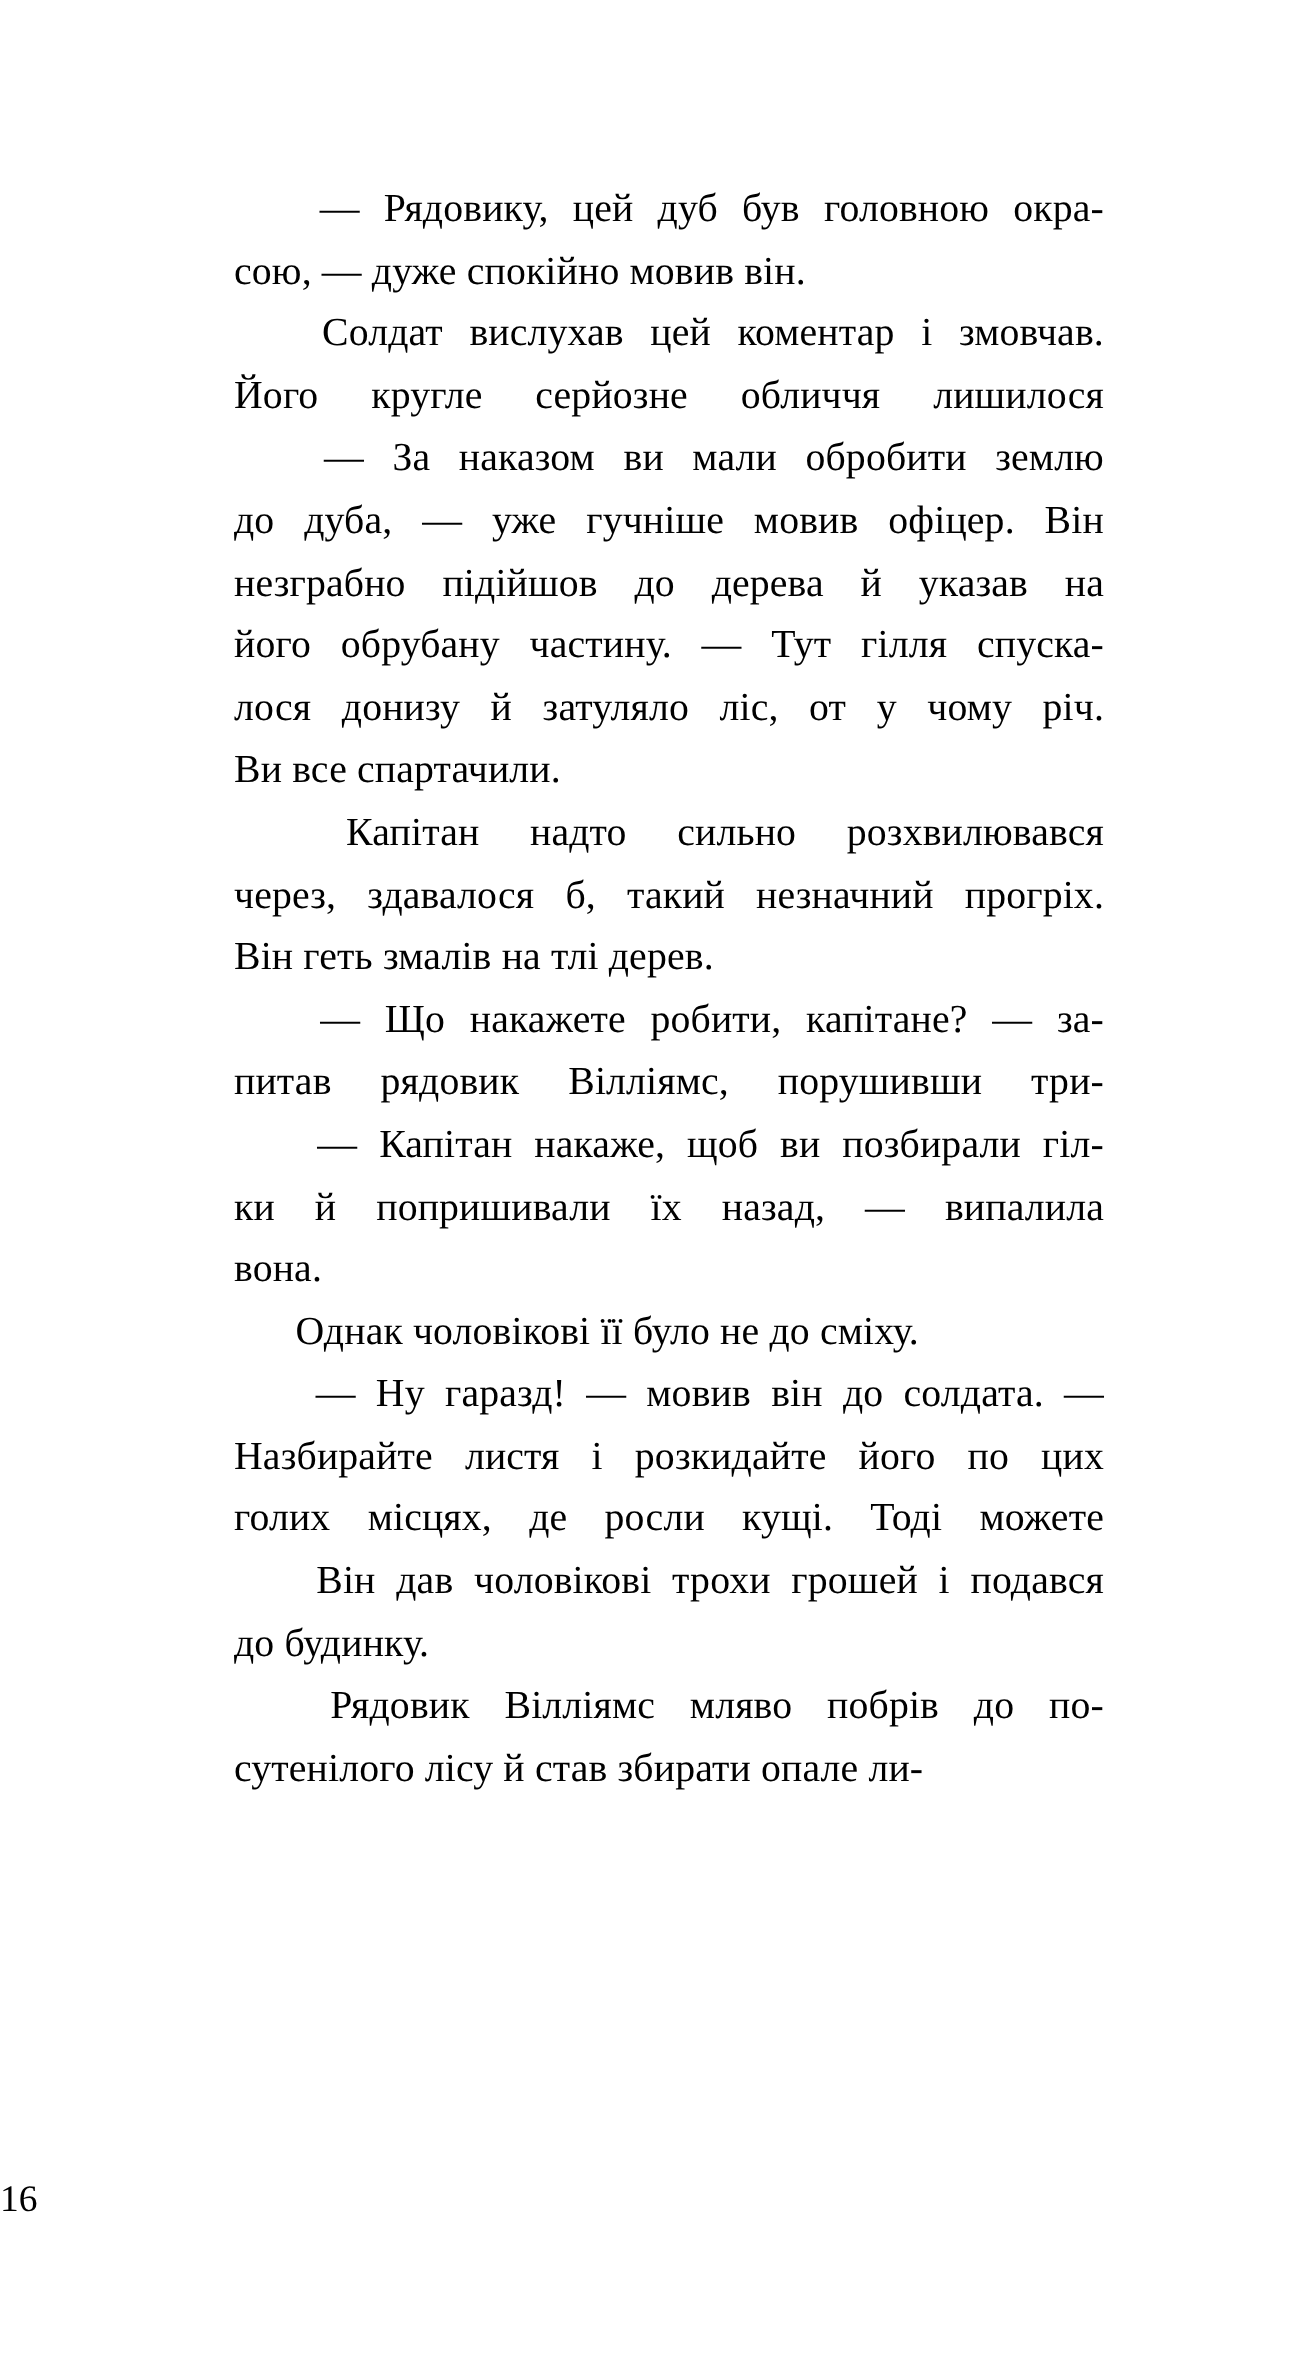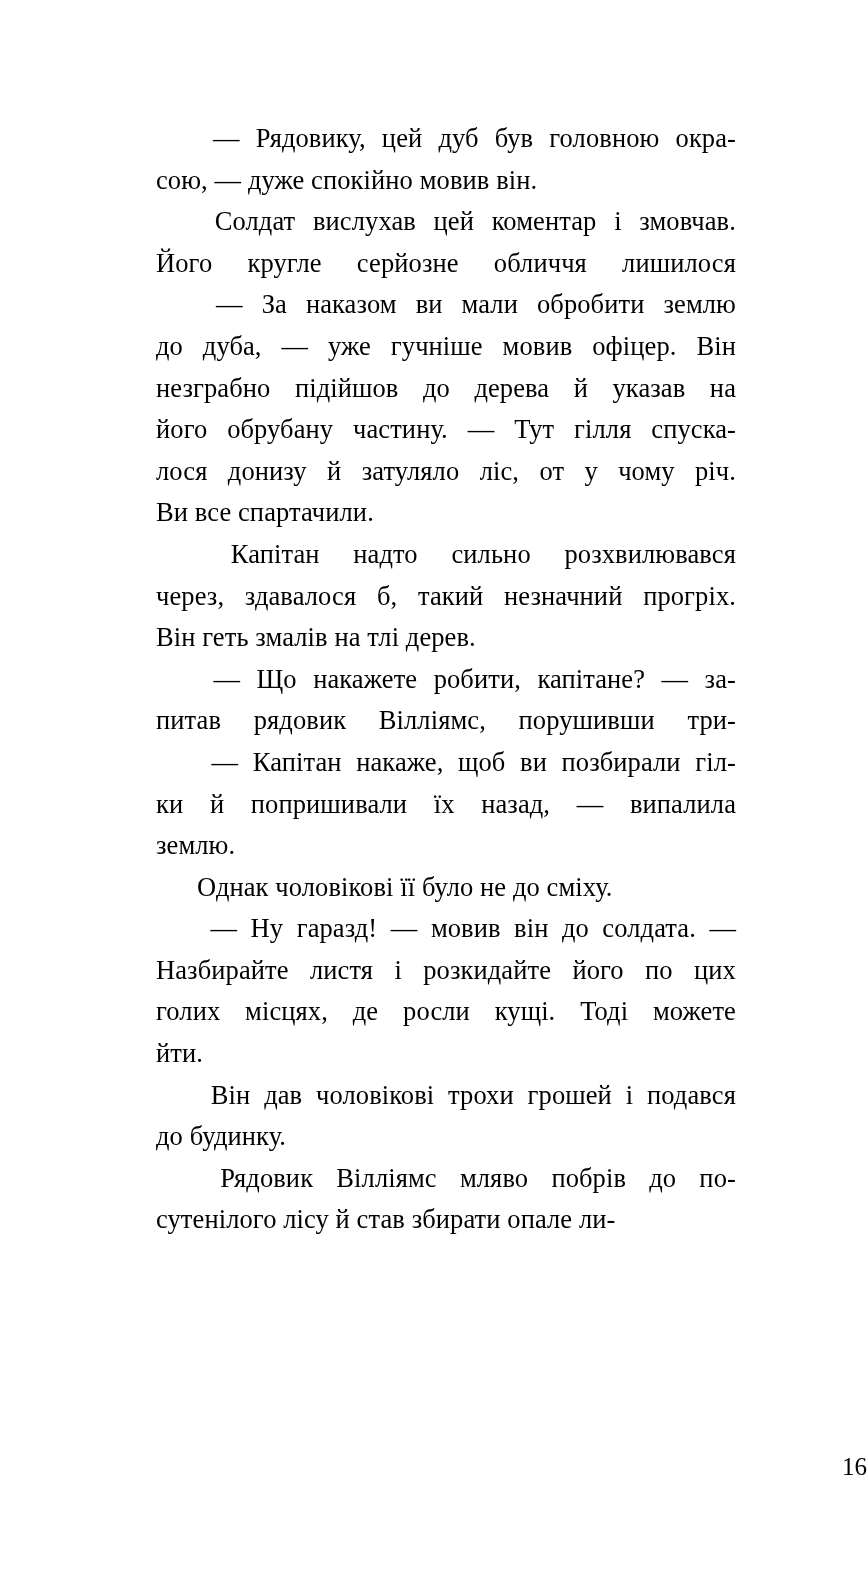--- a/index.html
+++ b/index.html
@@ -49,21 +49,21 @@
   }
   .indent {
     display: inline-block;
     width: 41px;
   }
   .pagenum {
     position: absolute;
     left: 0;
     top: 1452px;
     width: 867px;
-    text-align: right;
+    text-align: left;
     font-size: 25px;
     line-height: 30px;
     color: #000000;
     font-family: "Liberation Serif", "DejaVu Serif", serif;
   }
 </style>
 </head>
 <body>
 
 <div class="page">
@@ -202,21 +202,21 @@
         </span>
         <span class="ln just">
           <span class="w">ки</span>
           <span class="w">й</span>
           <span class="w">попришивали</span>
           <span class="w">їх</span>
           <span class="w">назад,</span>
           <span class="w">—</span>
           <span class="w">випалила</span>
         </span>
-        <span class="ln">землю.</span>
+        <span class="ln">вона.</span>
       </p>
       <p class="para">
         <span class="ln"><span class="indent"></span>Однак чоловікові її було не до сміху.</span>
       </p>
       <p class="para">
         <span class="ln just">
           <span class="indent"></span>
           <span class="w">—</span>
           <span class="w">Ну</span>
           <span class="w">гаразд!</span>
@@ -238,21 +238,20 @@
         </span>
         <span class="ln just">
           <span class="w">голих</span>
           <span class="w">місцях,</span>
           <span class="w">де</span>
           <span class="w">росли</span>
           <span class="w">кущі.</span>
           <span class="w">Тоді</span>
           <span class="w">можете</span>
         </span>
-        <span class="ln">йти.</span>
       </p>
       <p class="para">
         <span class="ln just">
           <span class="indent"></span>
           <span class="w">Він</span>
           <span class="w">дав</span>
           <span class="w">чоловікові</span>
           <span class="w">трохи</span>
           <span class="w">грошей</span>
           <span class="w">і</span>

